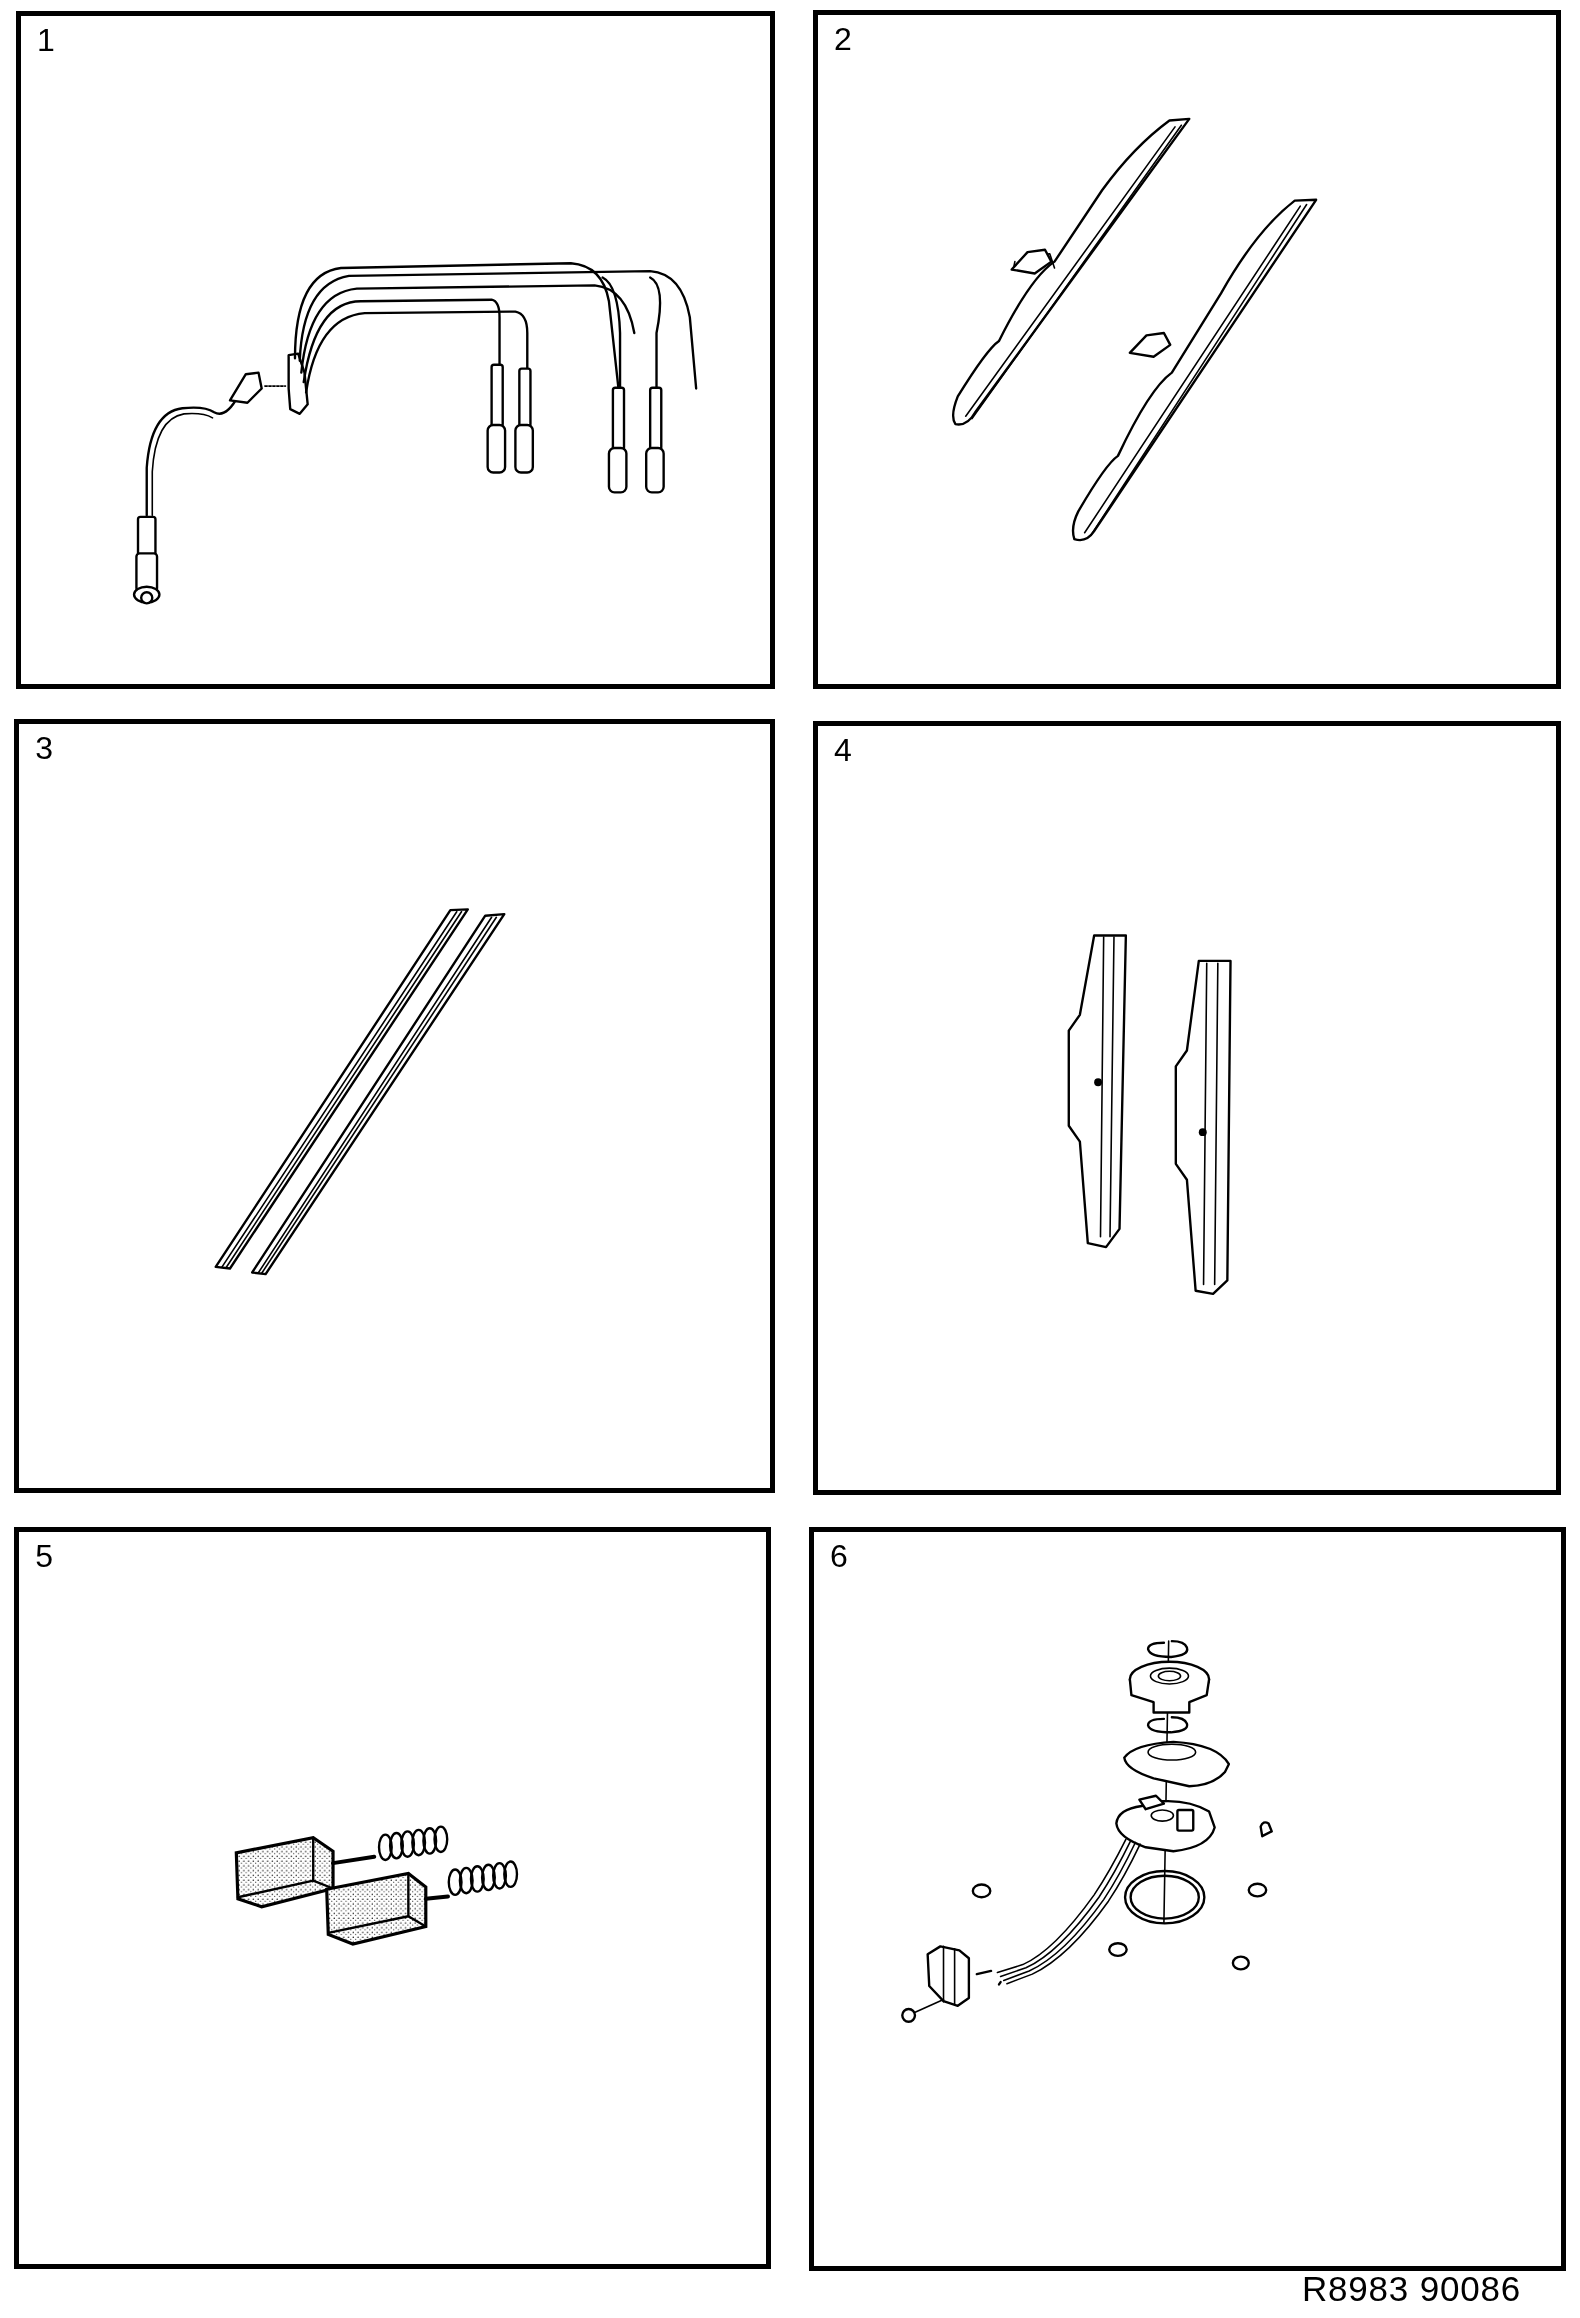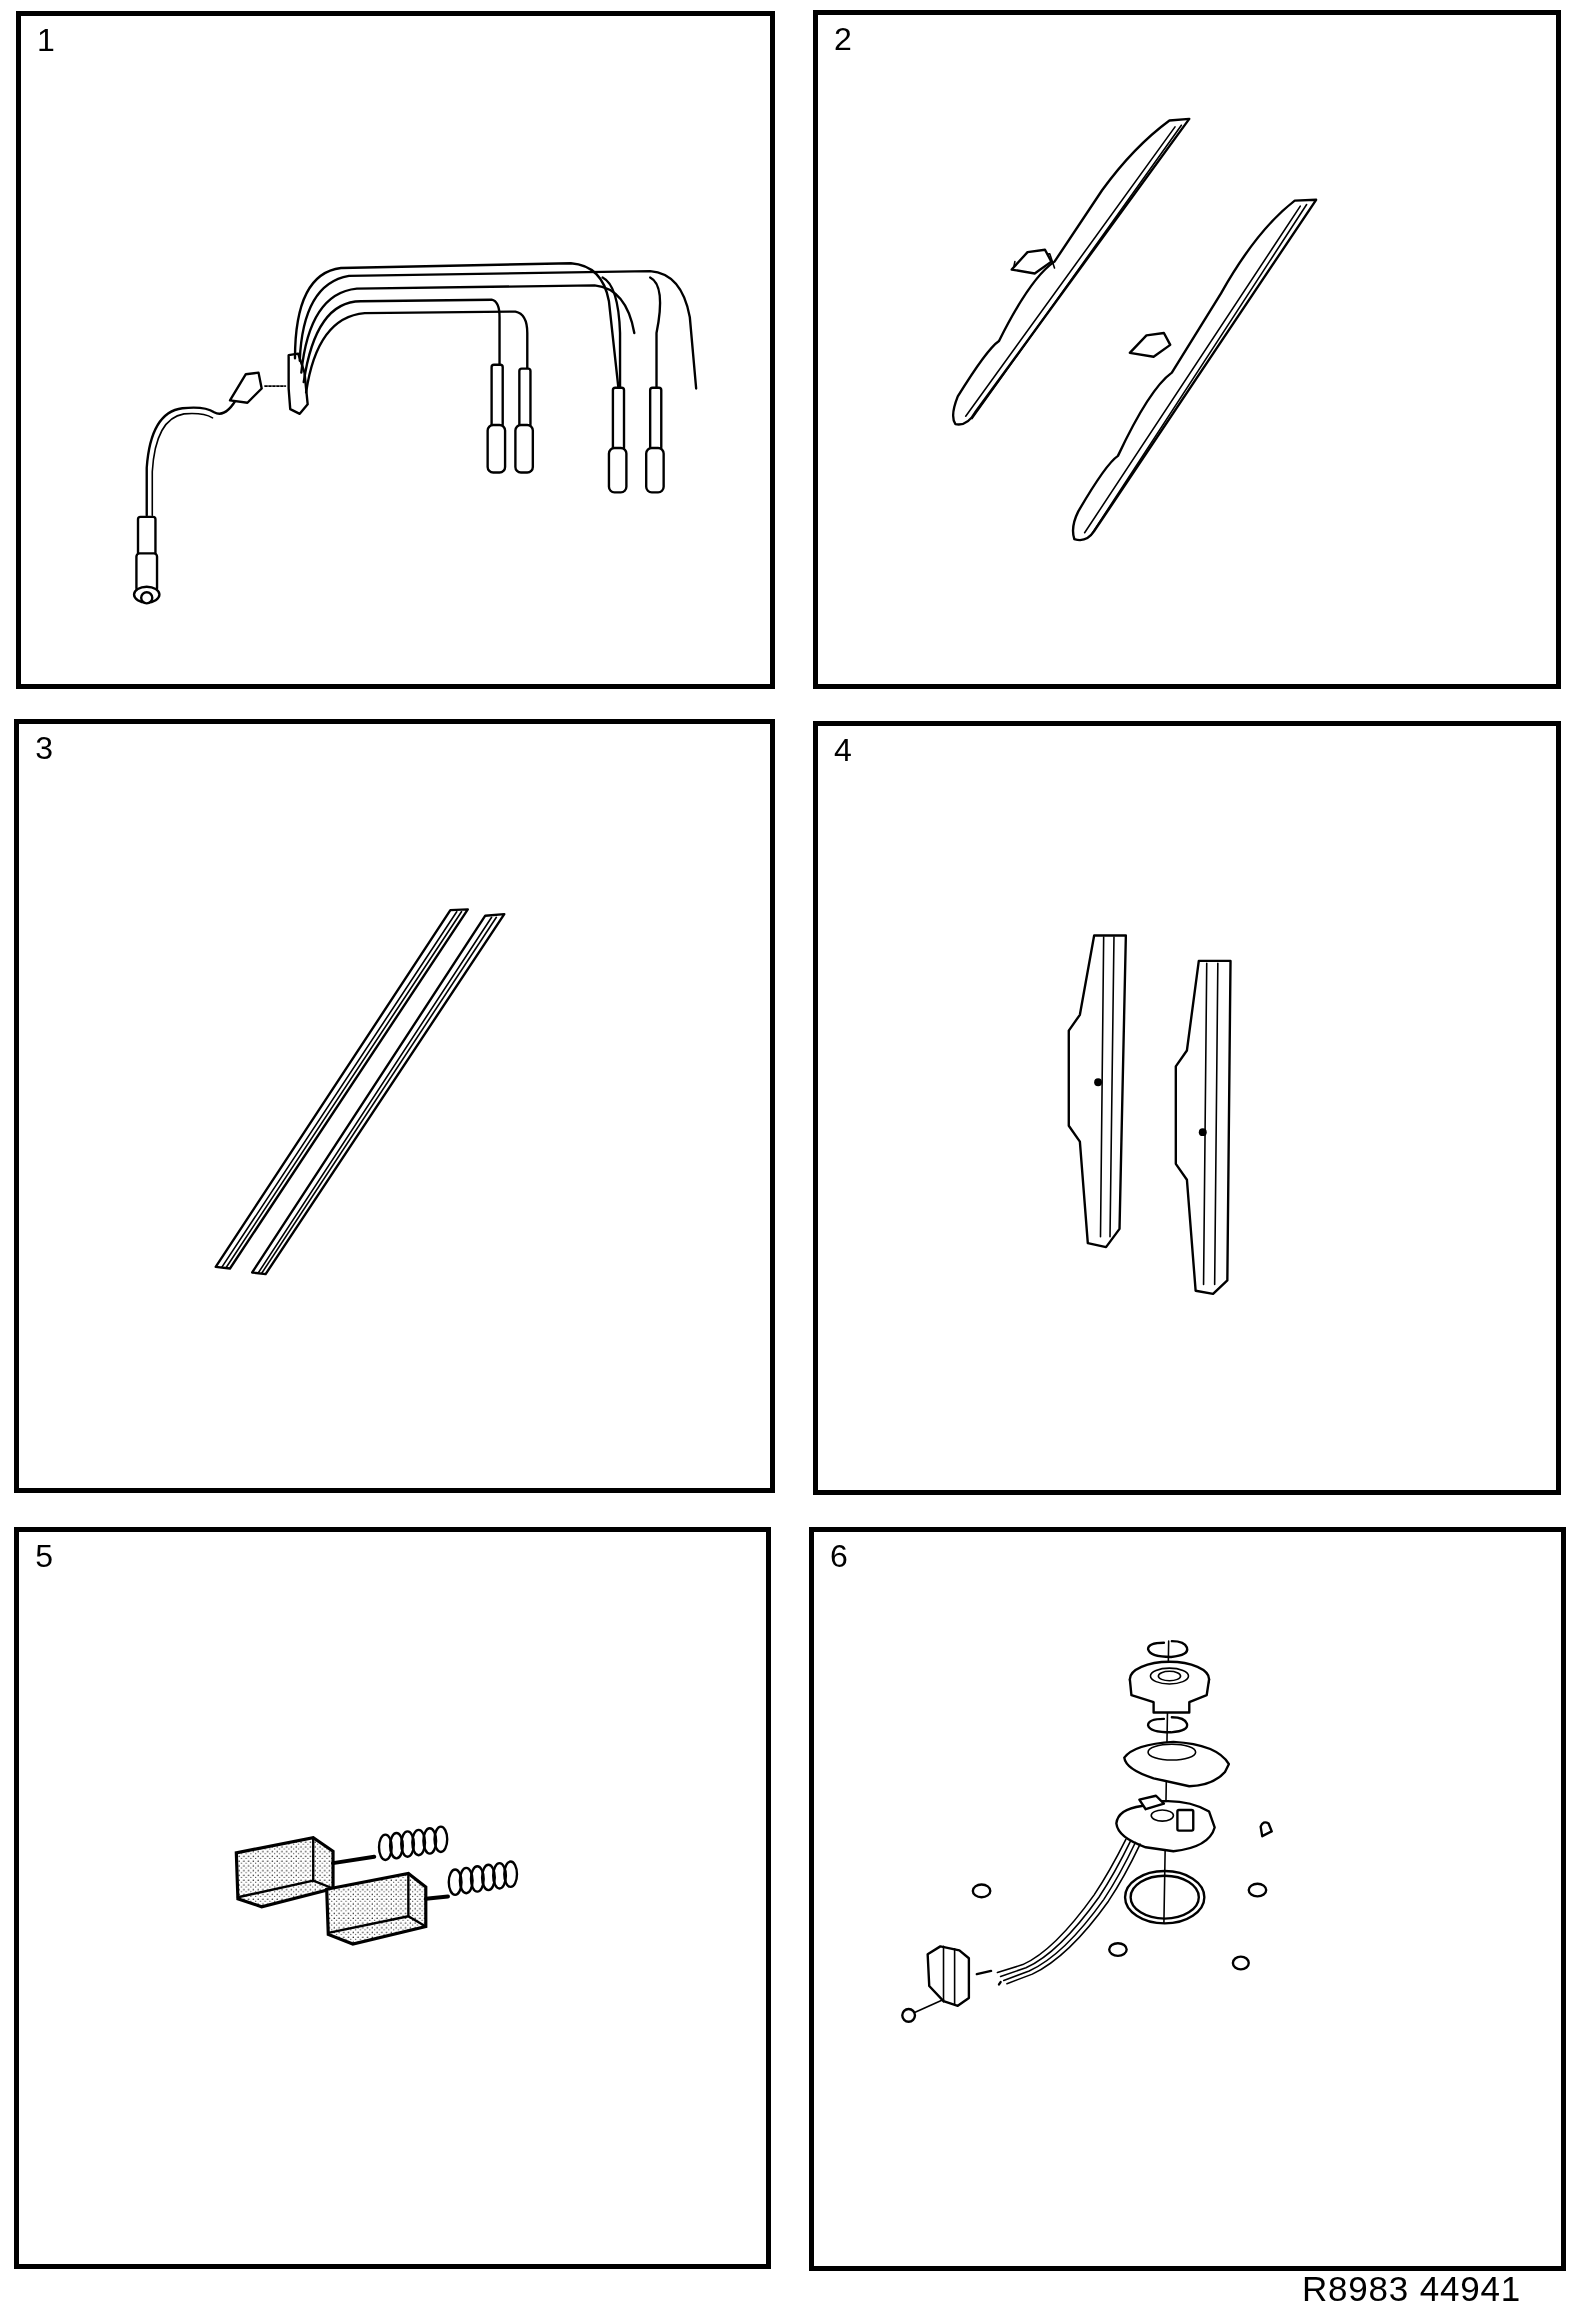--- a/index.html
+++ b/index.html
@@ -182,14 +182,14 @@
     <g>
       <path class="fw" d="M1590 2304 Q1593 2296 1600 2300 L1604 2310 L1592 2316 Z"></path>
       <ellipse class="fw" cx="1238" cy="2385" rx="11" ry="8"></ellipse>
       <ellipse class="fw" cx="1586" cy="2384" rx="11" ry="8"></ellipse>
       <ellipse class="fw" cx="1410" cy="2459" rx="11" ry="8"></ellipse>
       <ellipse class="fw" cx="1565" cy="2476" rx="10" ry="8"></ellipse>
     </g>
   </g>
 </svg>
 
-<div class="footer-code">R8983 44941</div>
+<div class="footer-code">R8983 90086</div>
 
 
 </body></html>

